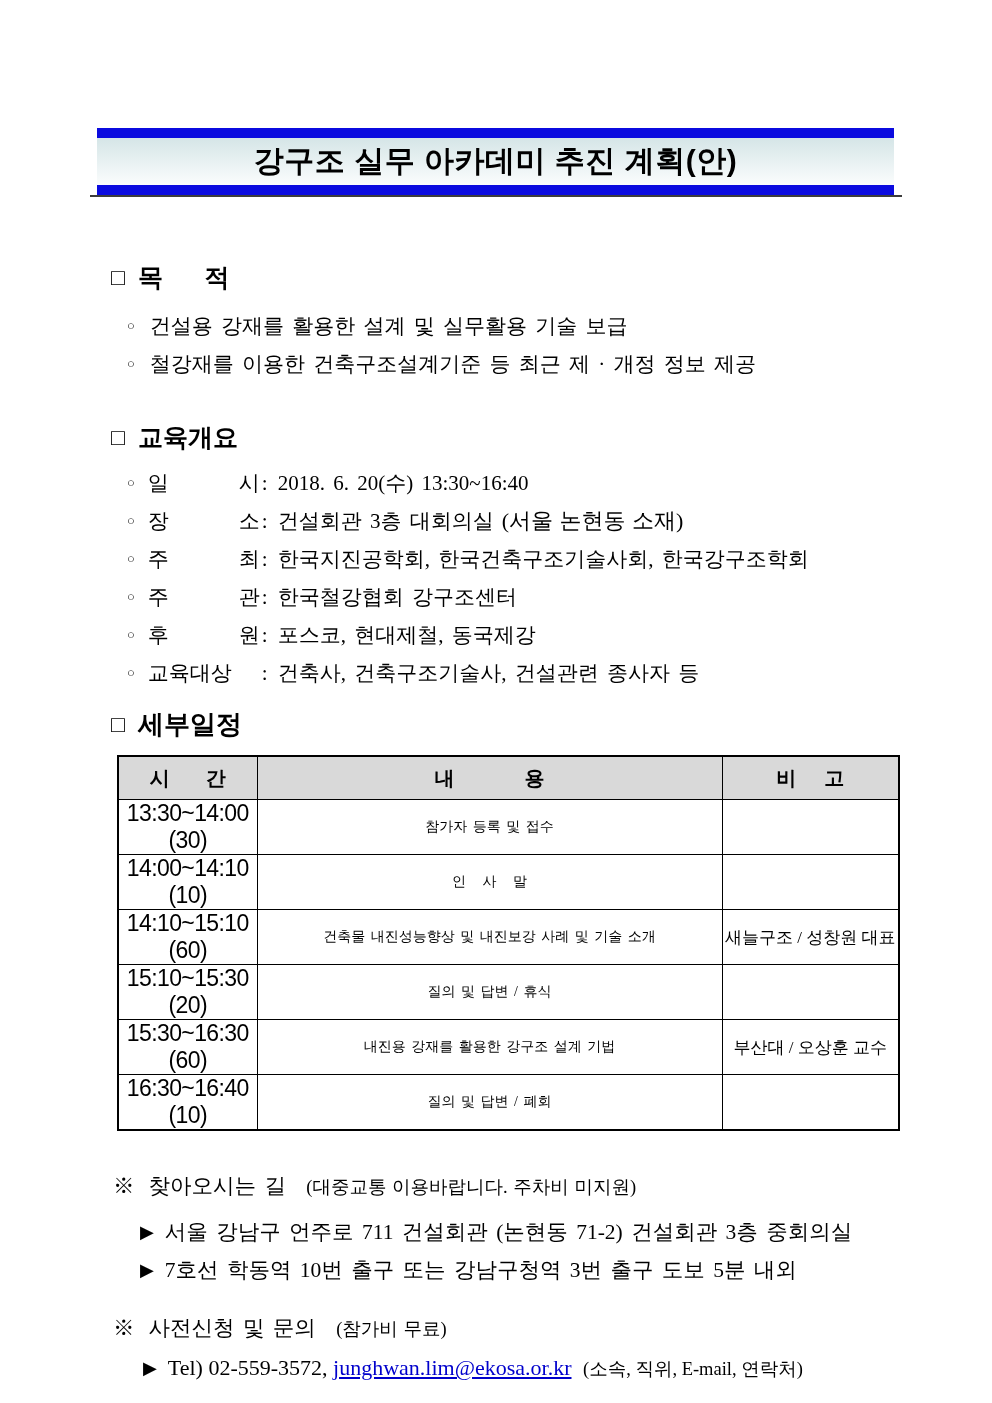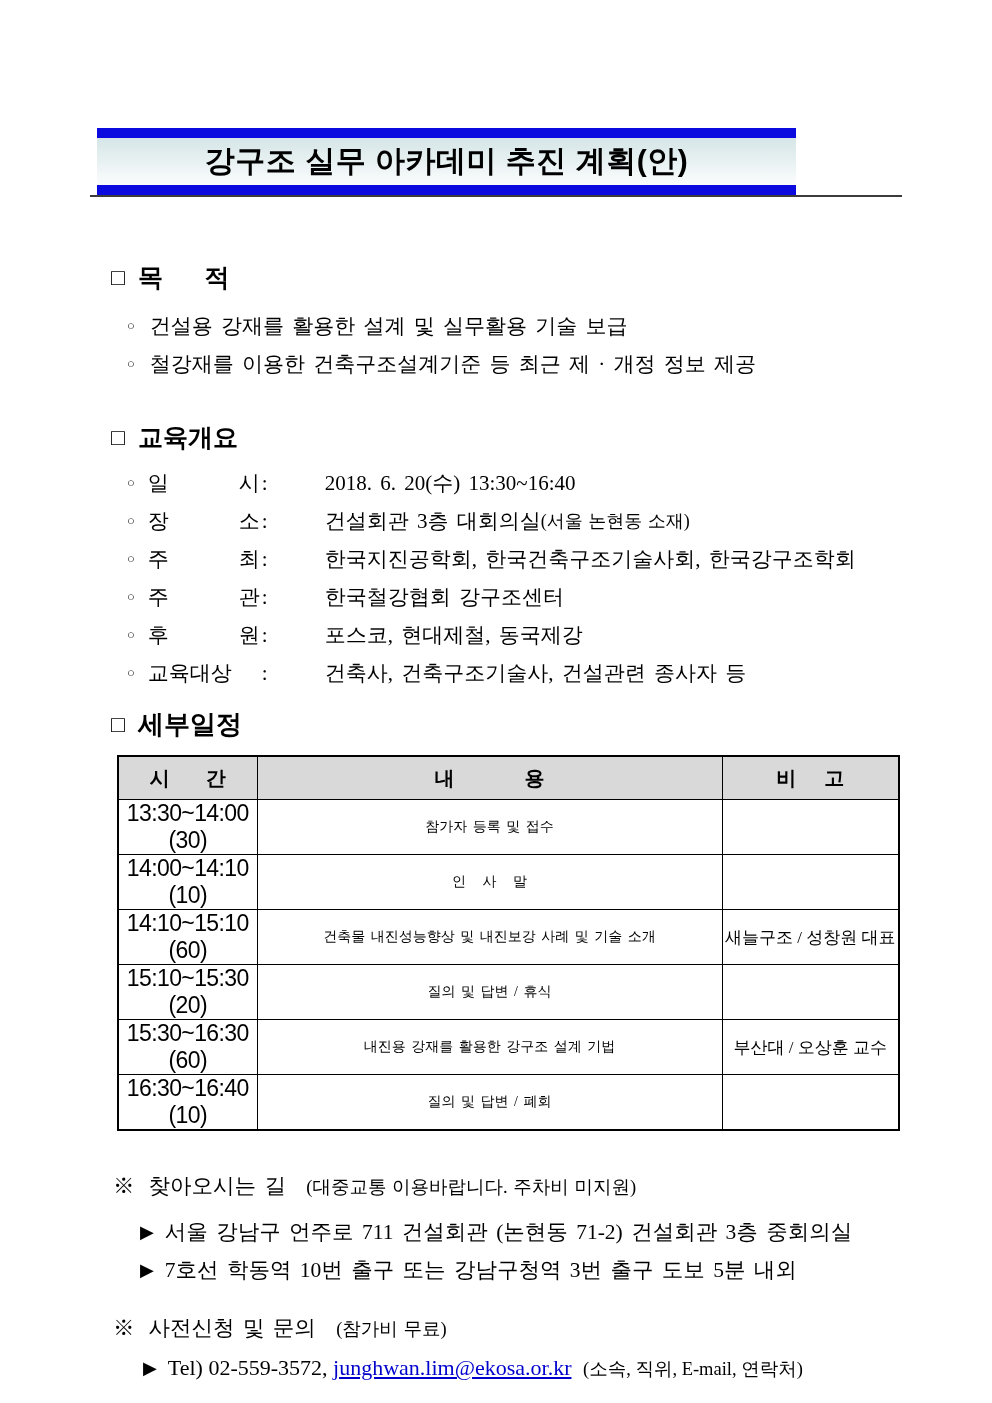--- a/index.html
+++ b/index.html
@@ -6,21 +6,21 @@
   .page{
     position:relative;
     width:992px;
     min-height:1403px;
     background:#ffffff;
     color:#000;
     font-family:"Liberation Serif","DejaVu Serif",serif;
     overflow:hidden;
   }
   
-  .banner{margin:128px 0 0 97px;width:699px;}
+  .banner{margin:128px 0 0 97px;width:797px;}
   .banner-bar{height:10px;background:#0b0bdf;}
   .banner-body{
     height:47px;
     background:linear-gradient(#d5e5e7,#fbfdfd);
     display:flex;align-items:center;justify-content:center;
   }
   .banner-title{
     font-family:"Liberation Sans","DejaVu Sans",sans-serif;
     font-weight:bold;font-size:30px;letter-spacing:0.5px;
   }
@@ -39,22 +39,22 @@
   
   .bullets{margin:16px 0 0 127px;}
   .bullet{font-size:21px;line-height:37px;word-spacing:3px;white-space:pre;}
   .o-mark{font-size:13px;margin-right:15px;vertical-align:3px;}
   
   .ov-list{margin:13px 0 0 127px;}
   .ov-item{font-size:21px;height:38px;display:flex;align-items:center;}
   .ov-item .o-mark{vertical-align:0;margin-right:13px;}
   .ov-label{display:inline-flex;justify-content:space-between;width:112px;}
   .ov-colon{margin:0 10px 0 2px;}
-  .ov-value{word-spacing:3px;white-space:pre;margin-left:47px;}
-  .ov-small{font-size:18px;margin-left:0;word-spacing:1px;}
+  .ov-value{word-spacing:3px;white-space:pre;}
+  .ov-small{font-size:22px;margin-left:8px;word-spacing:1px;}
   
   table.schedule{
     margin:17px 0 0 117px;border-collapse:collapse;
     width:781px;table-layout:fixed;border:2px solid #000;
   }
   table.schedule th,table.schedule td{border:1px solid #000;padding:0;text-align:center;vertical-align:middle;}
   table.schedule th{height:42px;background:#d9d9d9;font-weight:bold;font-size:20px;}
   table.schedule td{height:43px;}
   .spread{display:inline-flex;justify-content:space-between;}
   .spread.c1{width:76px;}

